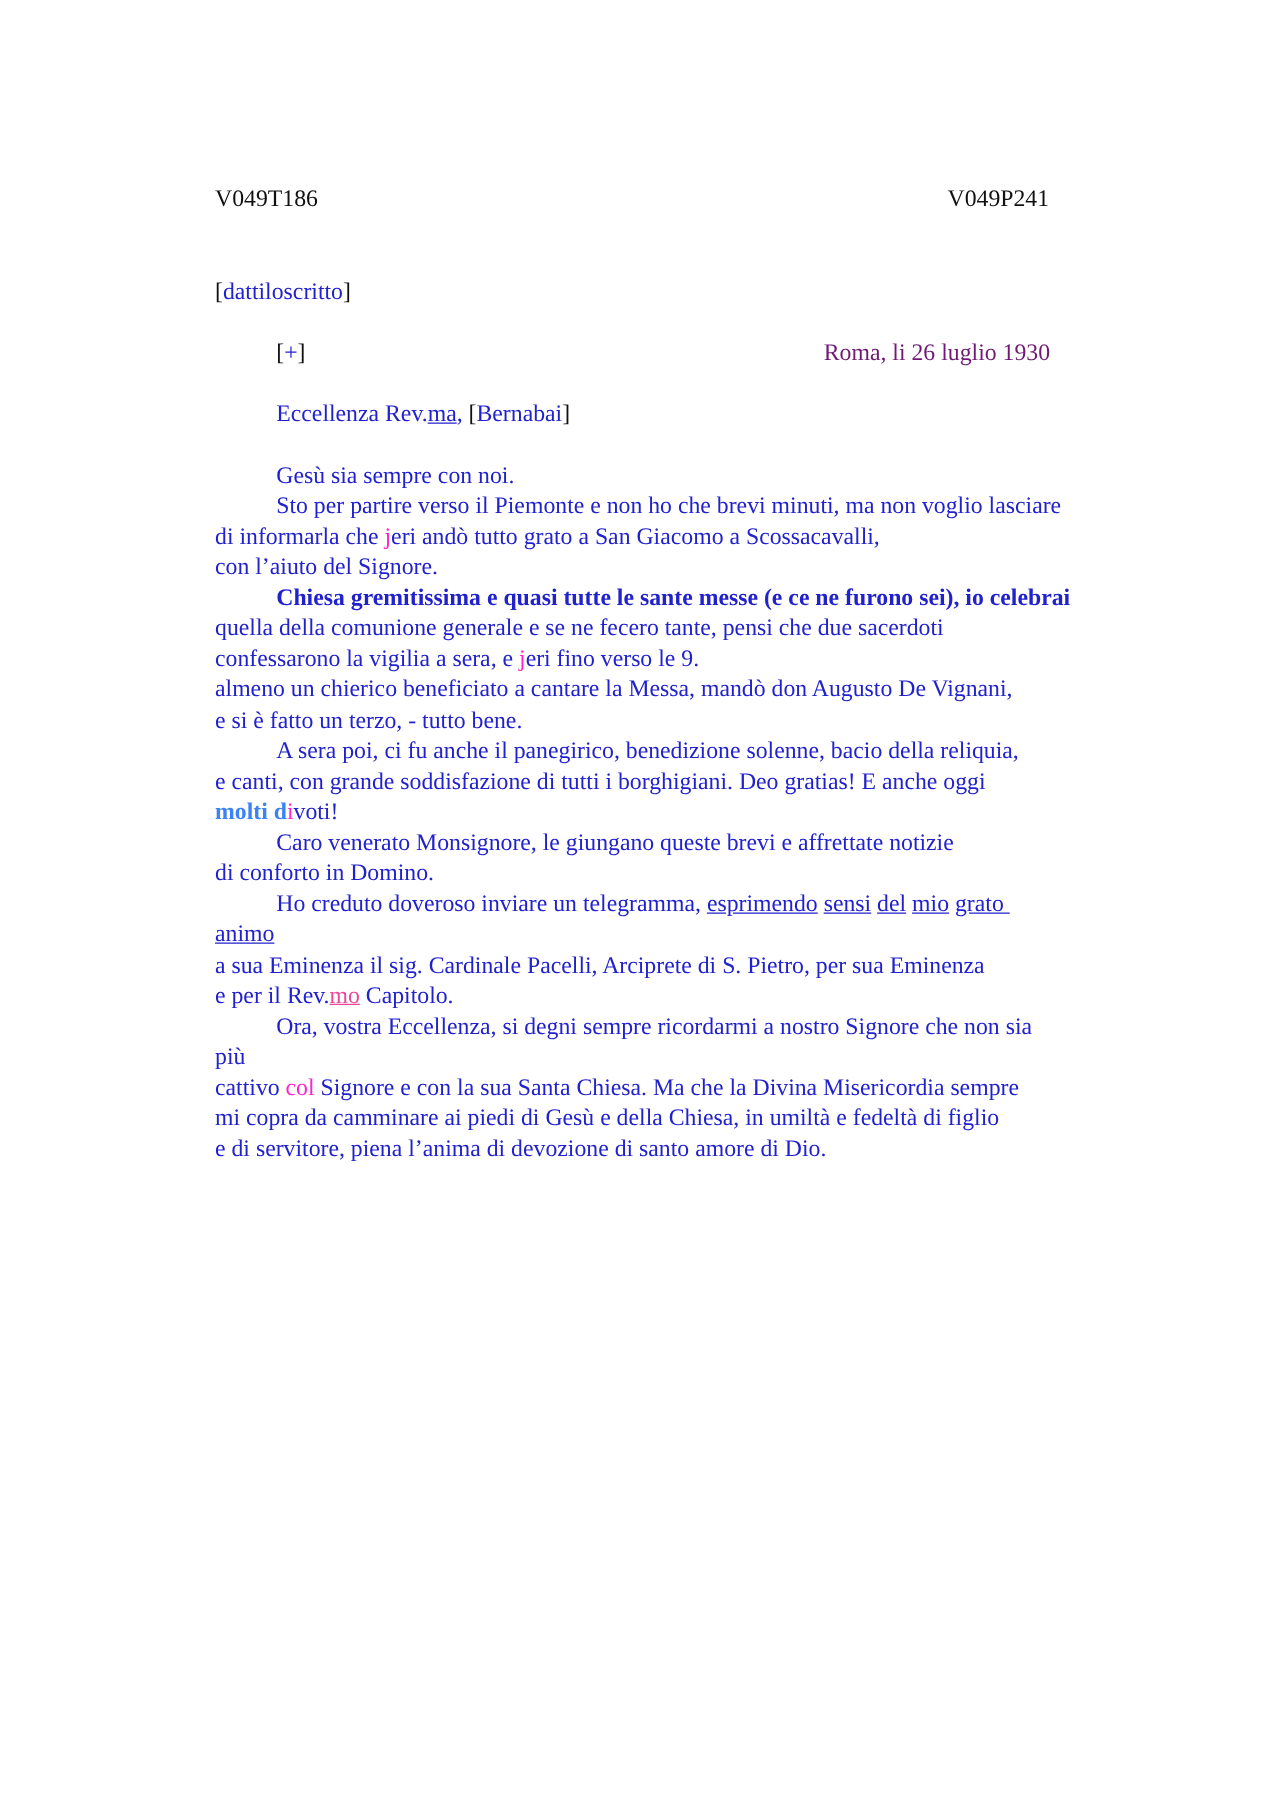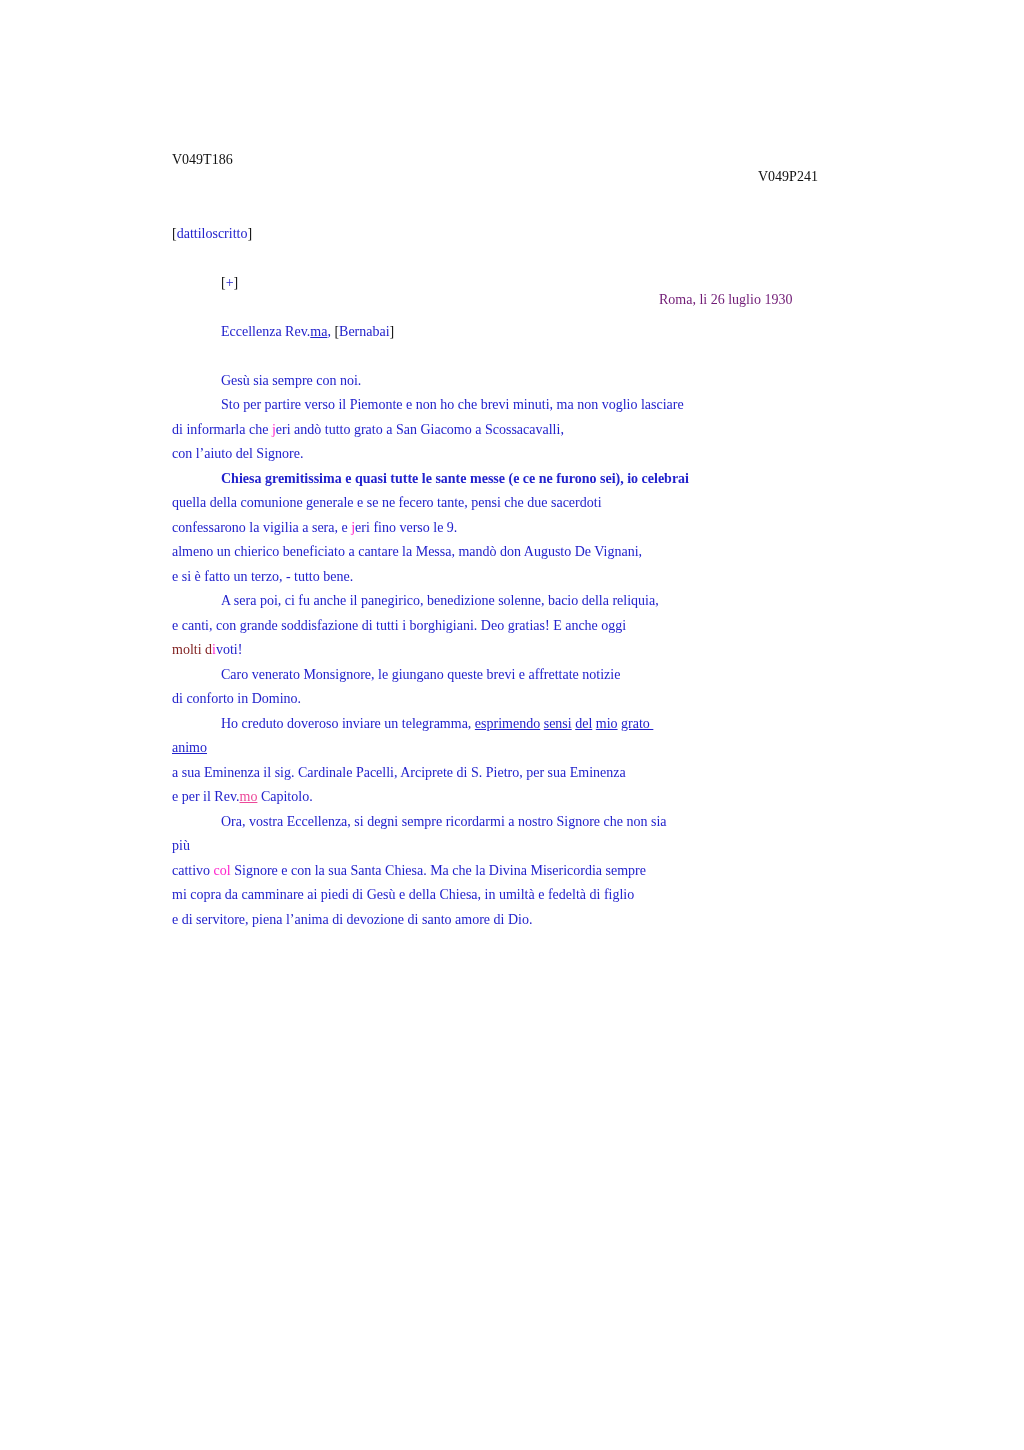--- a/index.html
+++ b/index.html
@@ -18,27 +18,27 @@
   .content {
     position: absolute;
     left: 172px;
     top: 148px;
     width: 744px;
   }
   .line {
     position: relative;
     height: 24.5px;
     line-height: 24.5px;
-    font-size: 14px;
+    font-size: 19px;
     white-space: pre;
   }
   .indent { padding-left: 49px; }
   .seg { display: inline; }
   .u { text-decoration: underline; }
-  .abs { position: absolute; top: 17px; }
+  .abs { position: absolute; top: 0; }
   .pos-code { left: 586px; }
   .pos-date { left: 487px; }
 </style>
 </head>
 <body>
 
 <div class="page">
   <div class="content">
       <div class="line"><span class="seg" style="color: rgb(17, 17, 17);">V049T186</span><span class="abs pos-code"><span class="seg" style="color: rgb(17, 17, 17);">V049P241</span></span></div>
       <div class="line"></div>
@@ -53,21 +53,21 @@
       <div class="line indent"><span class="seg" style="color: rgb(34, 34, 204);">Sto per partire verso il Piemonte e non ho che brevi minuti, ma non voglio lasciare</span></div>
       <div class="line"><span class="seg" style="color: rgb(34, 34, 204);">di informarla che </span><span class="seg" style="color: rgb(255, 34, 204);">j</span><span class="seg" style="color: rgb(34, 34, 204);">eri andò tutto grato a San Giacomo a Scossacavalli,</span></div>
       <div class="line"><span class="seg" style="color: rgb(34, 34, 204);">con l’aiuto del Signore.</span></div>
       <div class="line indent"><span class="seg" style="color: rgb(34, 34, 204); font-weight: bold;">Chiesa gremitissima e quasi tutte le sante messe (e ce ne furono sei), io celebrai</span></div>
       <div class="line"><span class="seg" style="color: rgb(34, 34, 204);">quella della comunione generale e se ne fecero tante, pensi che due sacerdoti</span></div>
       <div class="line"><span class="seg" style="color: rgb(34, 34, 204);">confessarono la vigilia a sera, e </span><span class="seg" style="color: rgb(255, 34, 204);">j</span><span class="seg" style="color: rgb(34, 34, 204);">eri fino verso le 9.</span></div>
       <div class="line"><span class="seg" style="color: rgb(34, 34, 204);">almeno un chierico beneficiato a cantare la Messa, mandò don Augusto De Vignani,</span></div>
       <div class="line"><span class="seg" style="color: rgb(34, 34, 204);">e si è fatto un terzo, - tutto bene.</span></div>
       <div class="line indent"><span class="seg" style="color: rgb(34, 34, 204); text-align: center;">A sera poi, ci fu anche il panegirico, benedizione solenne, bacio della reliquia,</span></div>
       <div class="line"><span class="seg" style="color: rgb(34, 34, 204);">e canti, con grande soddisfazione di tutti i borghigiani. Deo gratias! E anche oggi</span></div>
-      <div class="line"><span class="seg" style="color: #7f1d1d;">molti d</span><span class="seg" style="color: rgb(255, 34, 204);">i</span><span class="seg" style="color: rgb(34, 34, 204);">voti!</span></div>
+      <div class="line"><span class="seg" style="color: #3b82f6; font-weight: bold;">molti d</span><span class="seg" style="color: rgb(255, 34, 204);">i</span><span class="seg" style="color: rgb(34, 34, 204);">voti!</span></div>
       <div class="line indent"><span class="seg" style="color: rgb(34, 34, 204);">Caro venerato Monsignore, le giungano queste brevi e affrettate notizie</span></div>
       <div class="line"><span class="seg" style="color: rgb(34, 34, 204);">di conforto in Domino.</span></div>
       <div class="line indent"><span class="seg" style="color: rgb(34, 34, 204);">Ho creduto doveroso inviare un telegramma, </span><span class="seg u" style="color: rgb(34, 34, 204);">esprimendo</span><span class="seg" style="color: rgb(34, 34, 204);"> </span><span class="seg u" style="color: rgb(34, 34, 204);">sensi</span><span class="seg" style="color: rgb(34, 34, 204);"> </span><span class="seg u" style="color: rgb(34, 34, 204);">del</span><span class="seg" style="color: rgb(34, 34, 204);"> </span><span class="seg u" style="color: rgb(34, 34, 204);">mio</span><span class="seg" style="color: rgb(34, 34, 204);"> </span><span class="seg u" style="color: rgb(34, 34, 204);">grato </span></div>
       <div class="line"><span class="seg u" style="color: rgb(34, 34, 204);">animo</span></div>
       <div class="line"><span class="seg" style="color: rgb(34, 34, 204);">a sua Eminenza il sig. Cardinale Pacelli, Arciprete di S. Pietro, per sua Eminenza</span></div>
       <div class="line"><span class="seg" style="color: rgb(34, 34, 204);">e per il Rev.</span><span class="seg u" style="color: #ec4899;">mo</span><span class="seg" style="color: rgb(34, 34, 204);"> Capitolo.</span></div>
       <div class="line indent"><span class="seg" style="color: rgb(34, 34, 204);">Ora, vostra Eccellenza, si degni sempre ricordarmi a nostro Signore che non sia</span></div>
       <div class="line"><span class="seg" style="color: rgb(34, 34, 204);">più</span></div>
       <div class="line"><span class="seg" style="color: rgb(34, 34, 204);">cattivo </span><span class="seg" style="color: rgb(255, 34, 204);">col</span><span class="seg" style="color: rgb(34, 34, 204);"> Signore e con la sua Santa Chiesa. Ma che la Divina Misericordia sempre</span></div>
       <div class="line"><span class="seg" style="color: rgb(34, 34, 204);">mi copra da camminare ai piedi di Gesù e della Chiesa, in umiltà e fedeltà di figlio</span></div>

